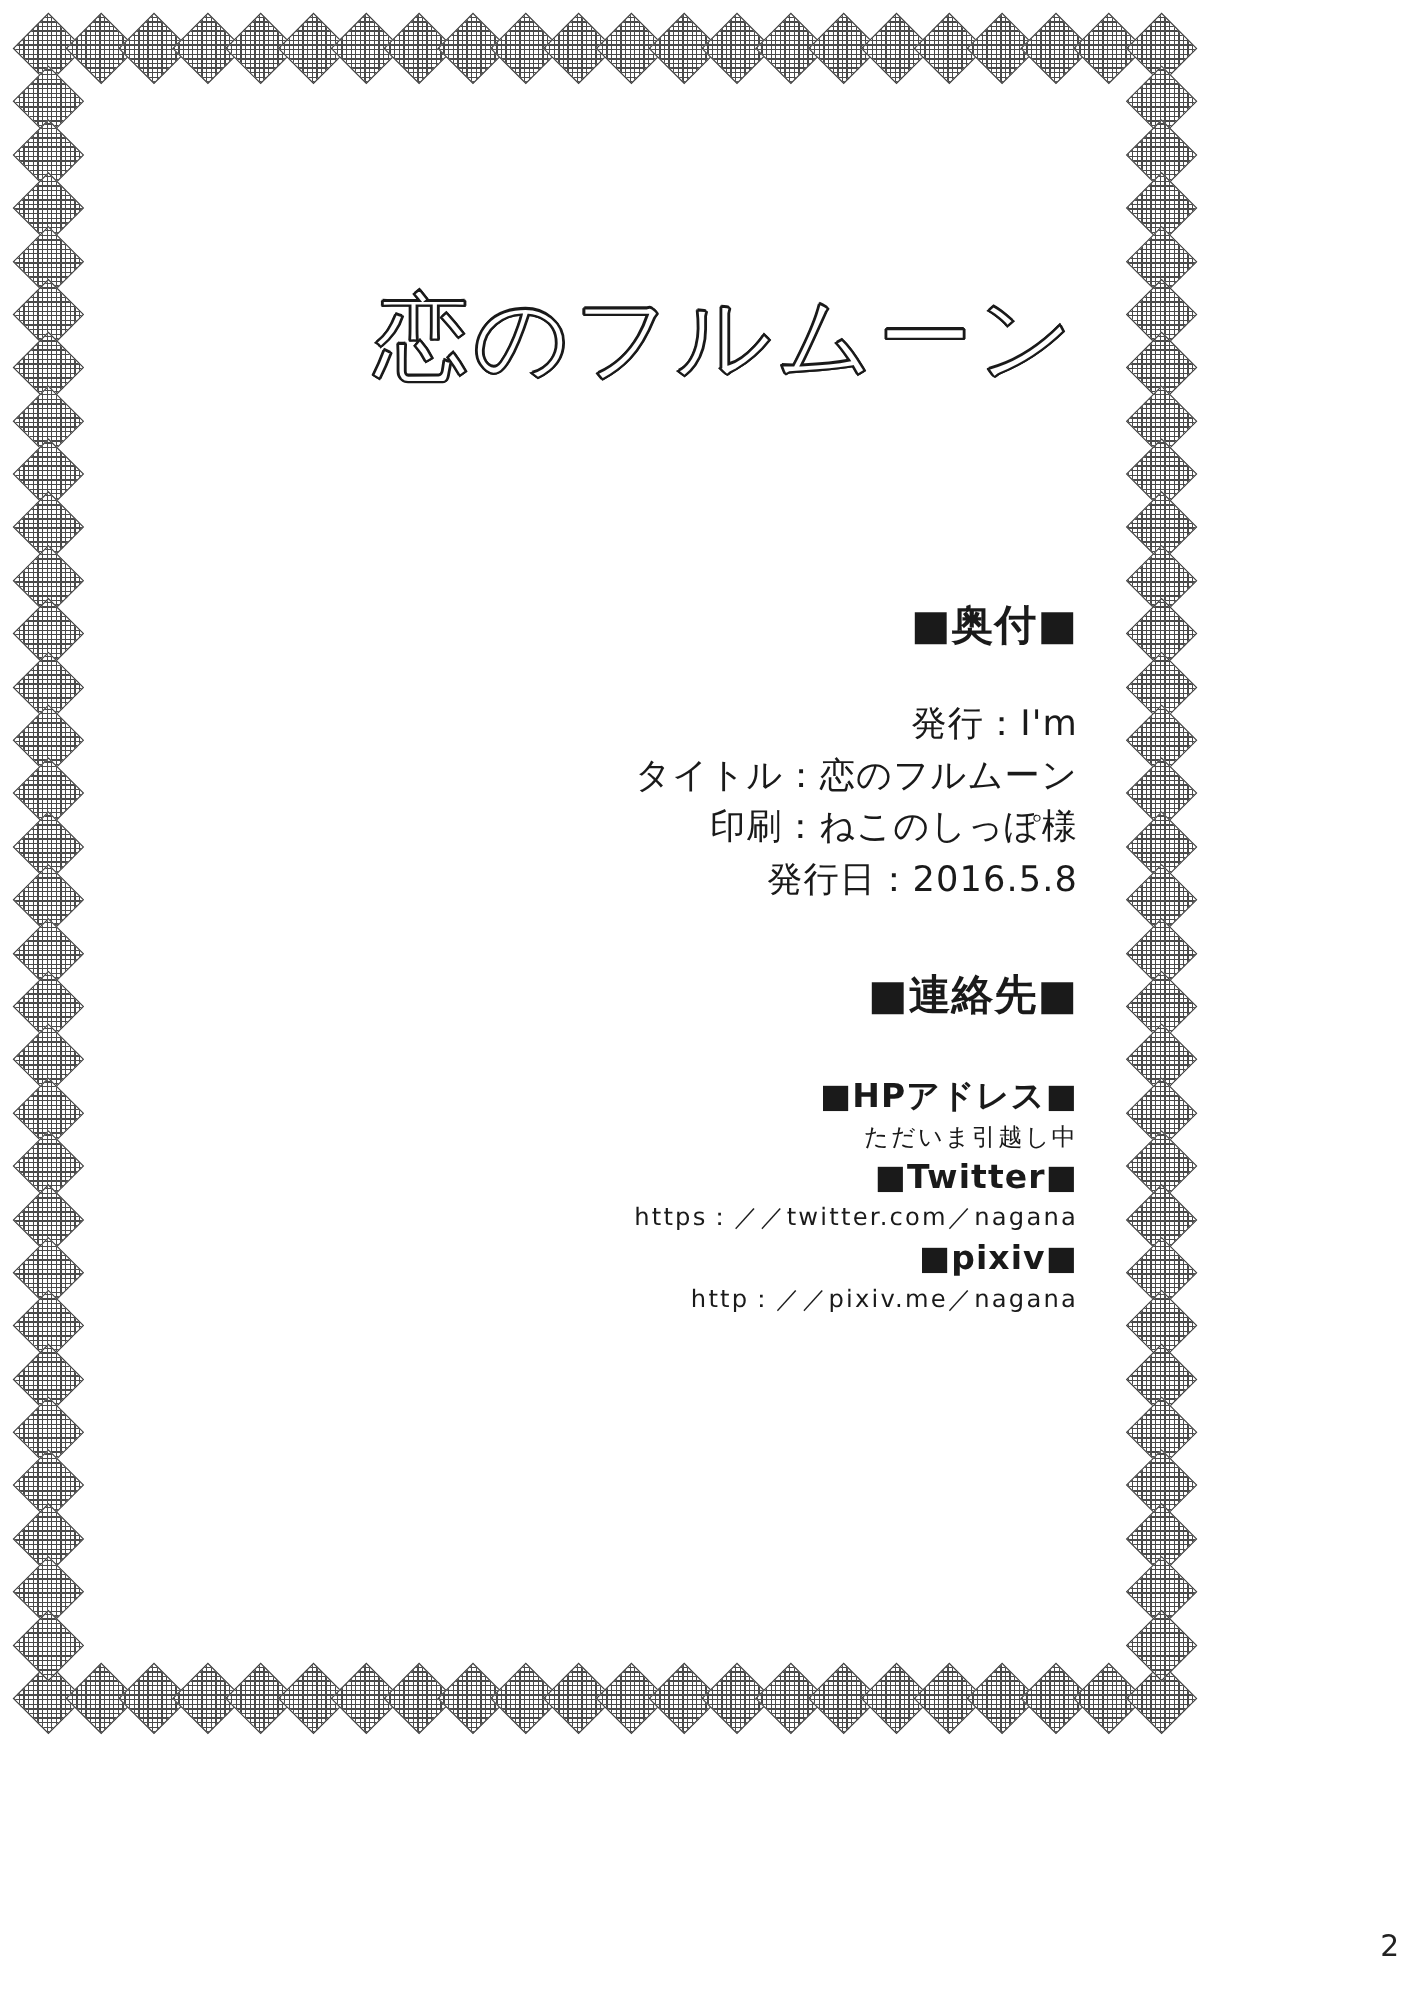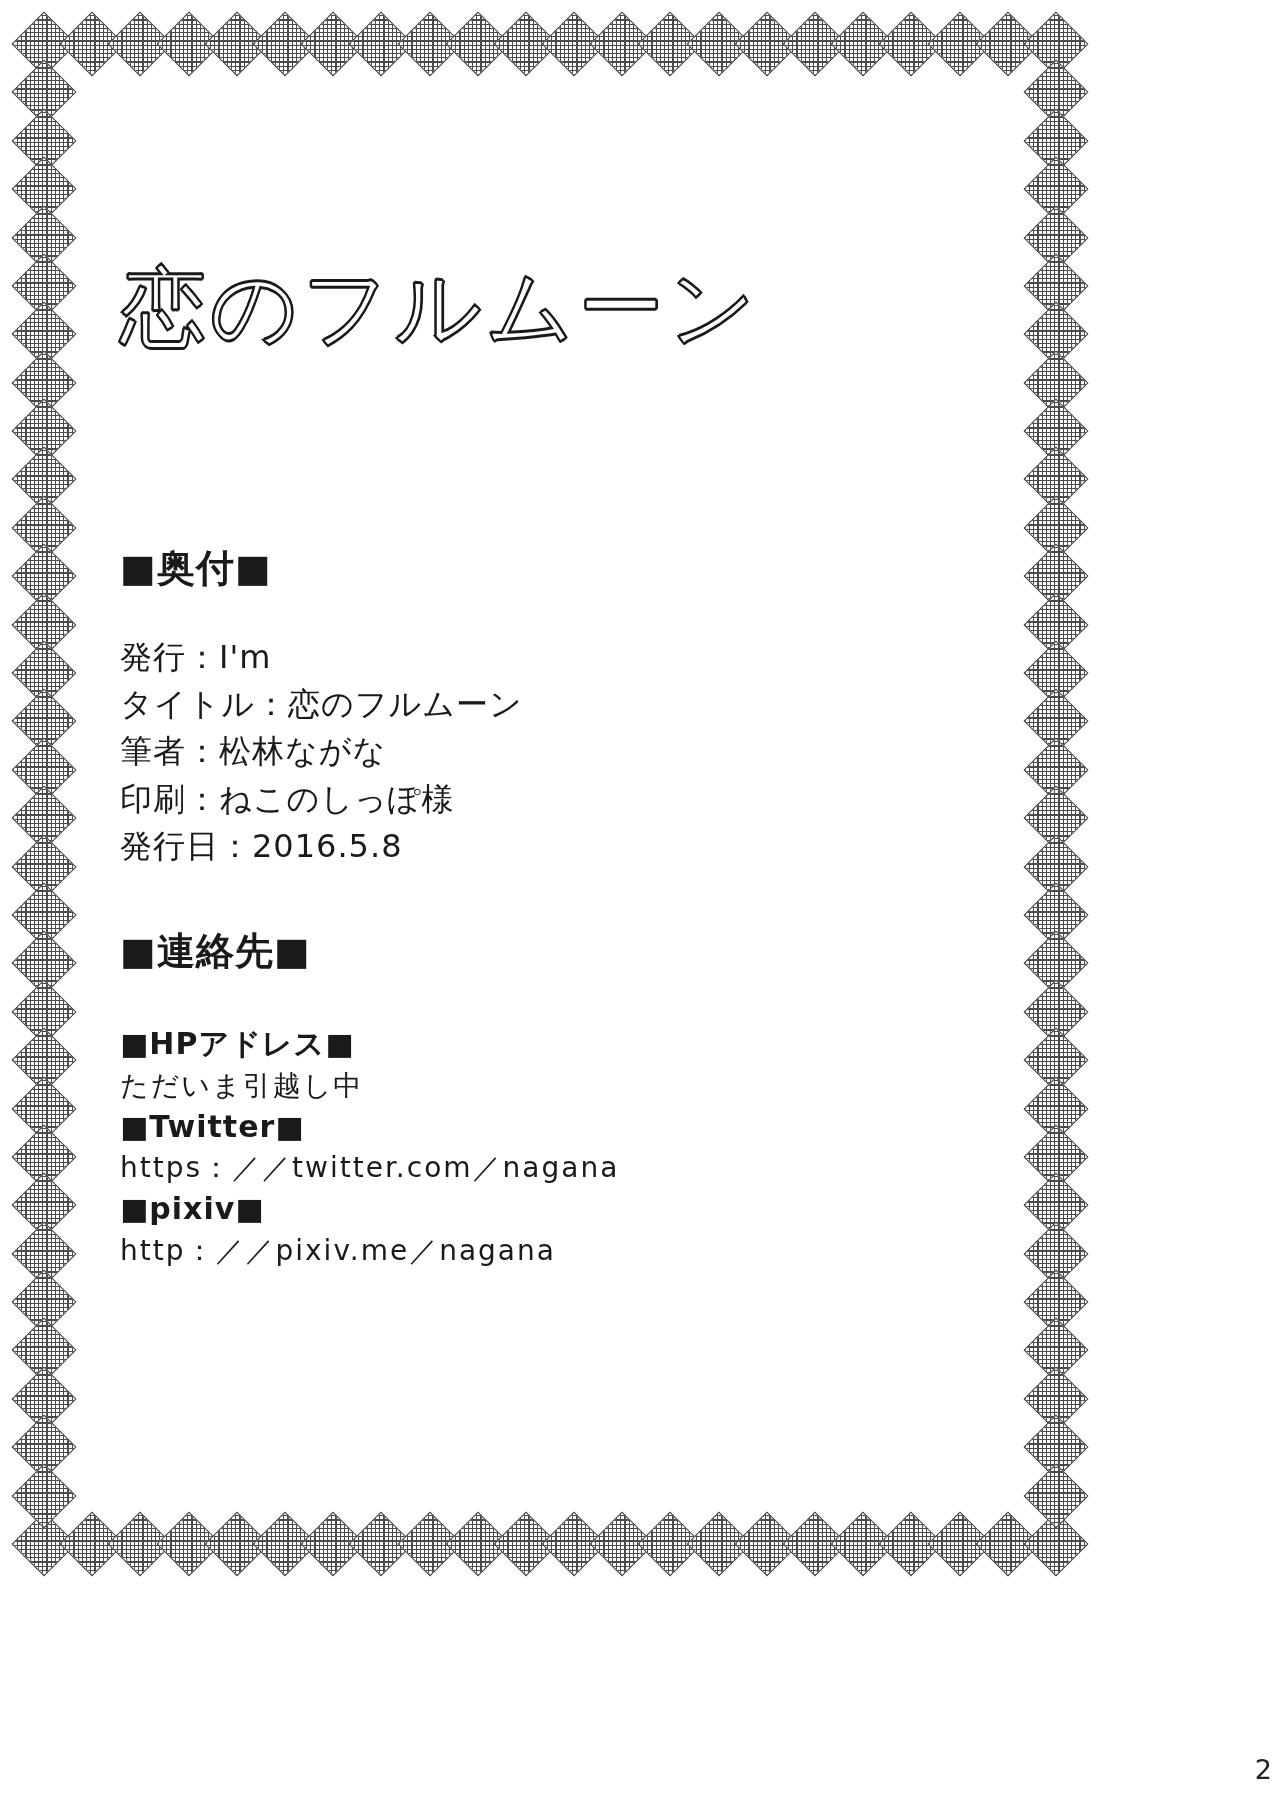--- a/index.html
+++ b/index.html
@@ -46,21 +46,21 @@
     border: 1px solid #3d3d3d;
     box-sizing: border-box;
   }
 
   
   .content {
     position: absolute;
     left: 120px;
     top: 60px;
     width: 860px;
-    text-align: left;
+    text-align: right;
   }
 
   .doujin-title {
     margin: 0;
     padding-top: 200px;
     font-family: "DejaVu Sans", sans-serif;
     font-size: 86px;
     line-height: 1.1;
     font-weight: normal;
     letter-spacing: 4px;
@@ -107,21 +107,21 @@
     padding-top: 46px;
   }
   .links-block .lbl {
     font-size: 30px;
     font-weight: bold;
     font-family: "DejaVu Sans", sans-serif;
     line-height: 1.42;
     letter-spacing: 1px;
   }
   .links-block .val {
-    font-size: 28px;
+    font-size: 22px;
     font-family: "DejaVu Sans", sans-serif;
     line-height: 1.42;
     letter-spacing: 2px;
   }
 
   .notice {
     padding-top: 74px;
     font-size: 24px;
     font-weight: bold;
     font-family: "DejaVu Sans", sans-serif;
@@ -252,21 +252,20 @@
 
   <div class="content">
 
     <h1 class="doujin-title">恋のフルムーン</h1>
 
     <h2 class="section-heading sec-colophon">■奥付■</h2>
 
     <ul class="info-list">
       <li>発行：I'm</li>
       <li>タイトル：恋のフルムーン</li>
-      <li>筆者：松林ながな</li>
       <li>印刷：ねこのしっぽ様</li>
       <li>発行日：2016.5.8</li>
     </ul>
 
     <h2 class="section-heading sec-contact">■連絡先■</h2>
 
 
     <div class="links-block">
       <div class="lbl">■HPアドレス■</div>
       <div class="val">ただいま引越し中</div>

